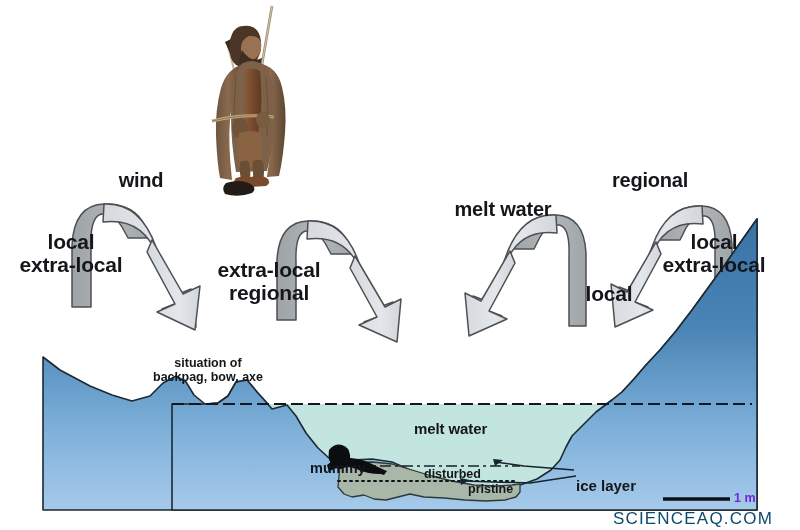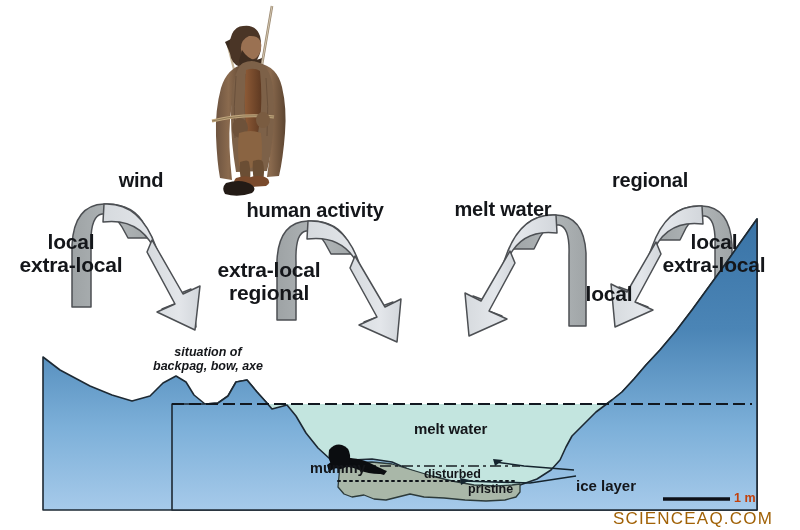--- a/index.html
+++ b/index.html
@@ -14,25 +14,25 @@
   #stage svg{position:absolute;top:0;left:0;}
   .lbl{position:absolute;color:#14161a;font-weight:bold;white-space:pre;line-height:1.08;}
   .lbl.ctr{text-align:center;transform:translateX(-50%);}
   .transport-title{font-size:20px;letter-spacing:-0.2px;}
   .scope{font-size:21px;letter-spacing:-0.2px;}
   .sit-cap{font-size:12.5px;text-align:center;transform:translateX(-50%);}
   .water-lbl{font-size:15px;letter-spacing:-0.1px;}
   .mummy-lbl{font-size:14.5px;text-align:right;}
   .ice-lbl{font-size:15px;}
   .layer-lbl{font-size:12.5px;text-align:center;}
-  .scalebar-lbl{font-size:12.5px;color:#c2410c;}
+  .scalebar-lbl{font-size:12.5px;color:#6d28d9;}
   #watermark{
     position:absolute;right:6px;bottom:1px;
     font-size:17px;letter-spacing:1.2px;
-    color:#a16207;font-weight:normal;
+    color:#0c4a6e;font-weight:normal;
     font-family:"Liberation Sans",sans-serif;
     pointer-events:none;
   }
 </style>
 </head>
 <body>
 
 <div id="stage">
 
   <svg width="800" height="530" viewBox="0 0 800 530">
@@ -180,32 +180,31 @@
       </g>
 
       <line x1="663" y1="499" x2="730" y2="499" stroke="#0d1018" stroke-width="3.4"></line>
     </g>
   </svg>
 
   <div class="lbl ctr transport-title" style="left:141px;top:170px;">wind</div>
   <div class="lbl ctr scope" style="left:71px;top:231px;">local
 extra-local</div>
 
-  <div class="lbl ctr transport-title" style="left:315px;top:200px;">human activity</div>
   <div class="lbl ctr scope" style="left:269px;top:259px;">extra-local
 regional</div>
 
   <div class="lbl ctr transport-title" style="left:503px;top:199px;">melt water</div>
   <div class="lbl ctr scope" style="left:609px;top:283px;">local</div>
 
   <div class="lbl ctr transport-title" style="left:650px;top:170px;">regional</div>
   <div class="lbl ctr scope" style="left:714px;top:231px;">local
 extra-local</div>
 
-  <div class="lbl sit-cap" style="left:208px;top:346px;font-style:italic;">situation of
+  <div class="lbl sit-cap" style="left:208px;top:357px;">situation of
 backpag, bow, axe</div>
 
   <div class="lbl water-lbl" style="left:414px;top:421px;">melt water</div>
 
   <div class="lbl mummy-lbl" style="left:310px;top:461px;">mummy</div>
 
   <div class="lbl layer-lbl" style="left:424px;top:468px;">disturbed</div>
   <div class="lbl layer-lbl" style="left:424px;top:483px;margin-left:44px;">pristine</div>
 
   <div class="lbl ice-lbl" style="left:576px;top:478px;">ice layer</div>

